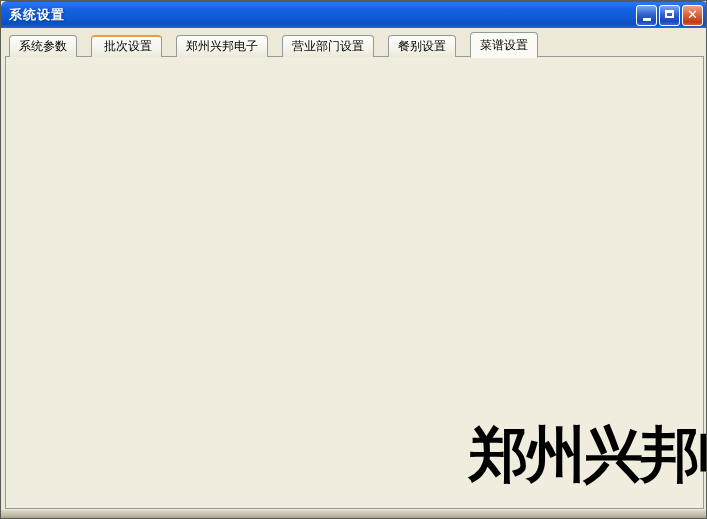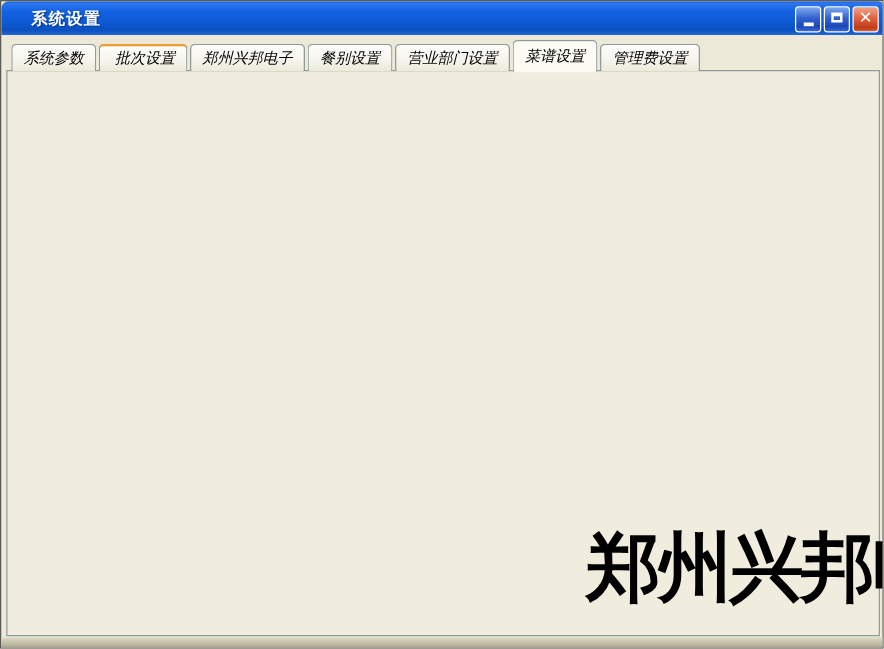--- a/index.html
+++ b/index.html
@@ -11,46 +11,46 @@
   }
   
   #titlebar {
     position:absolute; left:0; top:0; width:707px; height:27px;
     background:linear-gradient(180deg,#0f56d0 0%,#2e77ef 6%,#1262e4 30%,#0f5bd5 60%,#0a50c0 86%,#2567d8 100%);
     border-top-left-radius:6px; border-top-right-radius:6px;
     display:flex; align-items:center;
   }
   #title-text {
     color:#fff; font-weight:bold; font-size:13px; padding-left:8px;
-    text-shadow:1px 1px 1px #0a3a8c; letter-spacing:1px;margin-left:16px;
+    text-shadow:1px 1px 1px #0a3a8c; letter-spacing:1px;
   }
   #caption-buttons { position:absolute; right:5px; top:4px; display:flex; gap:2px; }
   .capbtn {
     width:21px; height:21px; border-radius:3px; border:1px solid #ffffff;
     color:#fff; font-size:11px; font-weight:bold; line-height:18px; text-align:center;
     background:linear-gradient(180deg,#7da7f0 0%,#3161ce 45%,#1c47b8 80%,#3b67d4 100%);
     cursor:pointer;
   }
   .capbtn.close {
     background:linear-gradient(180deg,#f0a088 0%,#e0633c 45%,#c03a1c 85%,#d8612f 100%);
     font-size:13px; line-height:17px;
   }
   .capbtn .minbar { display:block; width:8px; height:3px; background:#fff; margin:12px auto 0; }
   .capbtn .maxbox { display:block; width:9px; height:8px; border:2px solid #fff; border-top-width:3px; margin:4px auto 0; }
   
   #tabstrip {
     position:absolute; left:8px; top:32px; height:24px; right:2px;
     display:flex; align-items:flex-end; z-index:3;
   }
   .tab {
-    height:22px; padding:0 9px; margin-right:2px;
+    height:22px; padding:0 9px; margin-right:14px;
     background:linear-gradient(180deg,#fdfdfb 0%,#f5f4ec 60%,#ece9d8 100%);
     border:1px solid #919B9C; border-bottom:none;
     border-top-left-radius:4px; border-top-right-radius:4px;
-    font-size:12px; color:#000; line-height:21px; cursor:pointer; white-space:nowrap;font-style:italic;
+    font-size:12px; color:#000; line-height:21px; cursor:pointer; white-space:nowrap;
   }
   .tab.hot { border-top:2px solid #E8A033; line-height:19px;padding-left:12px; }
   .tab.active {
     height:26px; line-height:24px; background:#FCFBF4;
     position:relative; z-index:5; margin-bottom:-1px;
     border-bottom:1px solid #FCFBF4;
   }
   
   #panel {
     position:absolute; left:4px; top:55px; width:699px; height:453px;
@@ -135,24 +135,23 @@
       <div class="capbtn close"><span>✕</span></div>
     </div>
   </div>
 
   <div id="panel"></div>
 
   <div id="tabstrip">
     <div class="tab">系统参数</div>
     <div class="tab hot">批次设置</div>
     <div class="tab">郑州兴邦电子</div>
+    <div class="tab">营业部门设置</div>
     <div class="tab">餐别设置</div>
-    <div class="tab">营业部门设置</div>
     <div class="tab active">菜谱设置</div>
-    <div class="tab">管理费设置</div>
   </div>
 
   <div id="listview">
     <div id="lv-header">
       <div class="hcell c0">编号</div>
       <div class="hcell c1">菜名</div>
       <div class="hcell c2">价格</div>
       <div class="hcell c3">备注</div>
       <div class="hcell c4"></div>
     </div>

